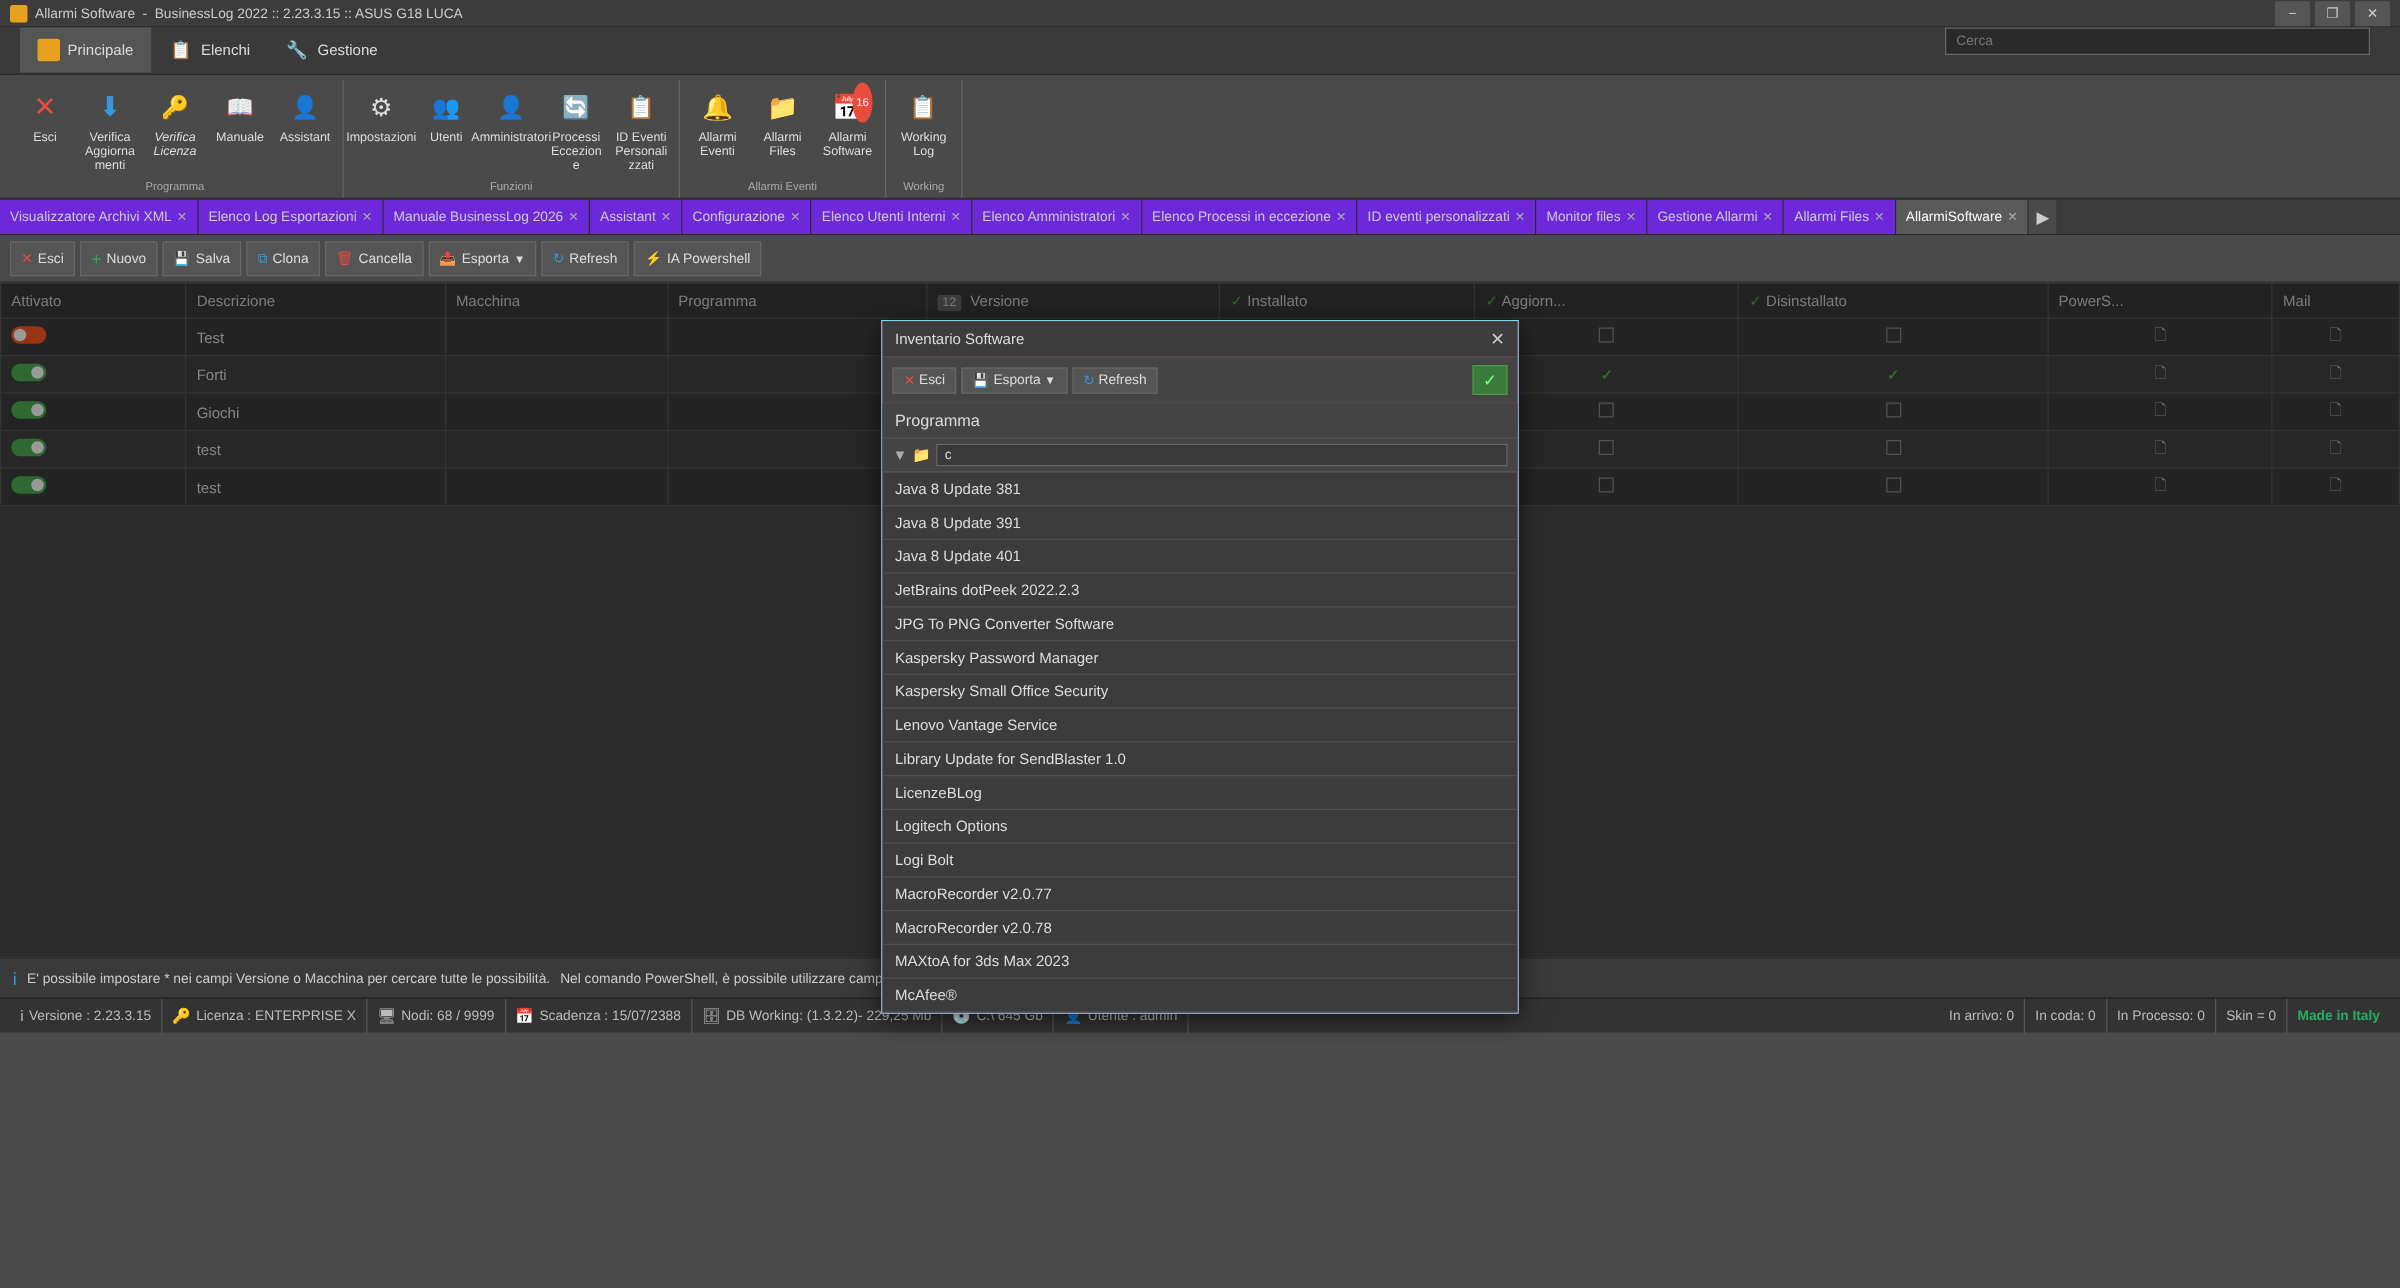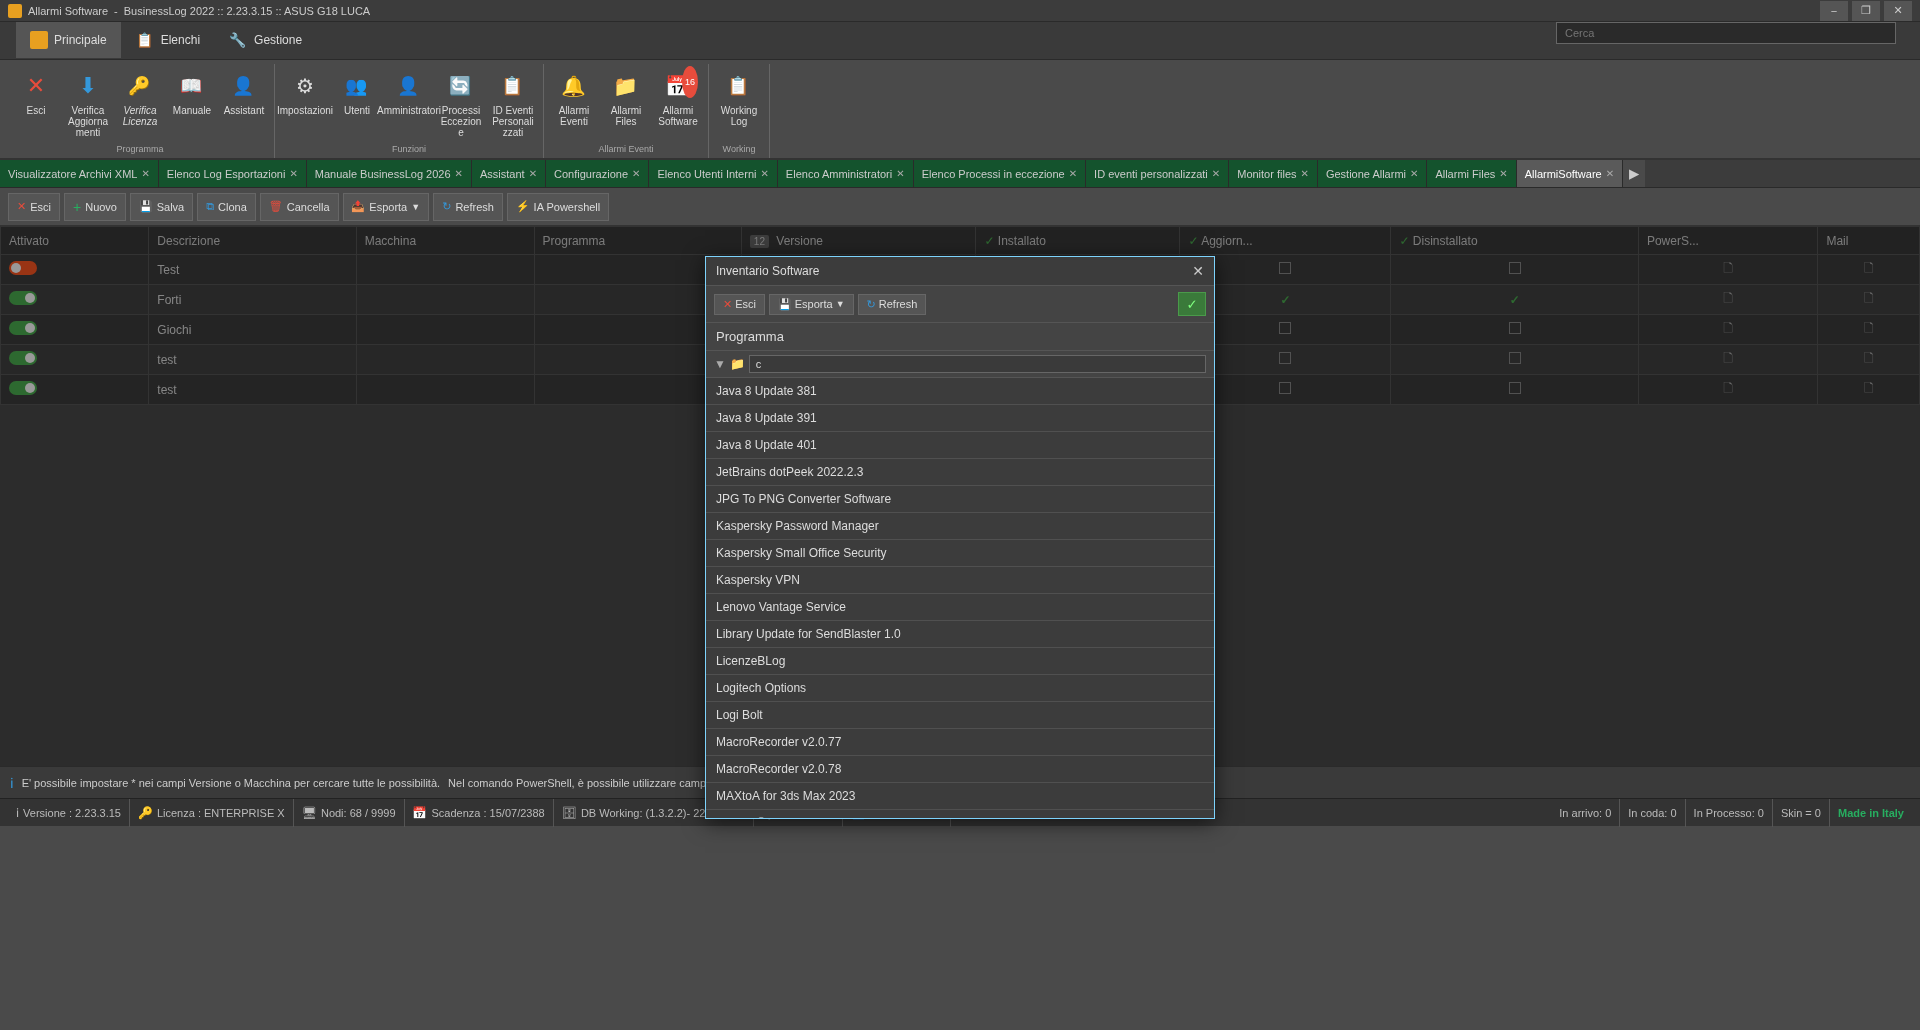--- a/index.html
+++ b/index.html
@@ -94,21 +94,21 @@
       display: flex;
       align-items: center;
       overflow-x: hidden;
       border-bottom: 1px solid #2a2a2a;
       height: 28px;
     }
     .tab {
       display: flex; align-items: center; gap: 4px;
       padding: 0 8px;
       height: 28px;
-      background: #14532d;
+      background: #6d28d9;
       border-right: 1px solid #2a2a2a;
       cursor: pointer;
       font-size: 11px;
       color: #ccc;
       white-space: nowrap;
       flex-shrink: 0;
     }
     .tab.active { background: #5a5a5a; color: #fff; }
     .tab-close { font-size: 10px; color: #aaa; cursor: pointer; }
     .tab-more { background: #4a4a4a; border: none; color: #ccc; padding: 0 6px; height: 28px; cursor: pointer; }
@@ -639,21 +639,20 @@
         </div>
         <div class="modal-list" id="modal-list">
 
         <div class="modal-list-item">Java 8 Update 381</div>
             <div class="modal-list-item">Java 8 Update 391</div>
             <div class="modal-list-item">Java 8 Update 401</div>
             <div class="modal-list-item">JetBrains dotPeek 2022.2.3</div>
             <div class="modal-list-item">JPG To PNG Converter Software</div>
             <div class="modal-list-item">Kaspersky Password Manager</div>
             <div class="modal-list-item">Kaspersky Small Office Security</div>
-            <div class="modal-list-item">Kaspersky VPN</div>
             <div class="modal-list-item">Lenovo Vantage Service</div>
             <div class="modal-list-item">Library Update for SendBlaster 1.0</div>
             <div class="modal-list-item">LicenzeBLog</div>
             <div class="modal-list-item">Logitech Options</div>
             <div class="modal-list-item">Logi Bolt</div>
             <div class="modal-list-item">MacroRecorder v2.0.77</div>
             <div class="modal-list-item">MacroRecorder v2.0.78</div>
             <div class="modal-list-item">MAXtoA for 3ds Max 2023</div>
             <div class="modal-list-item">McAfee®</div>
           </div>

